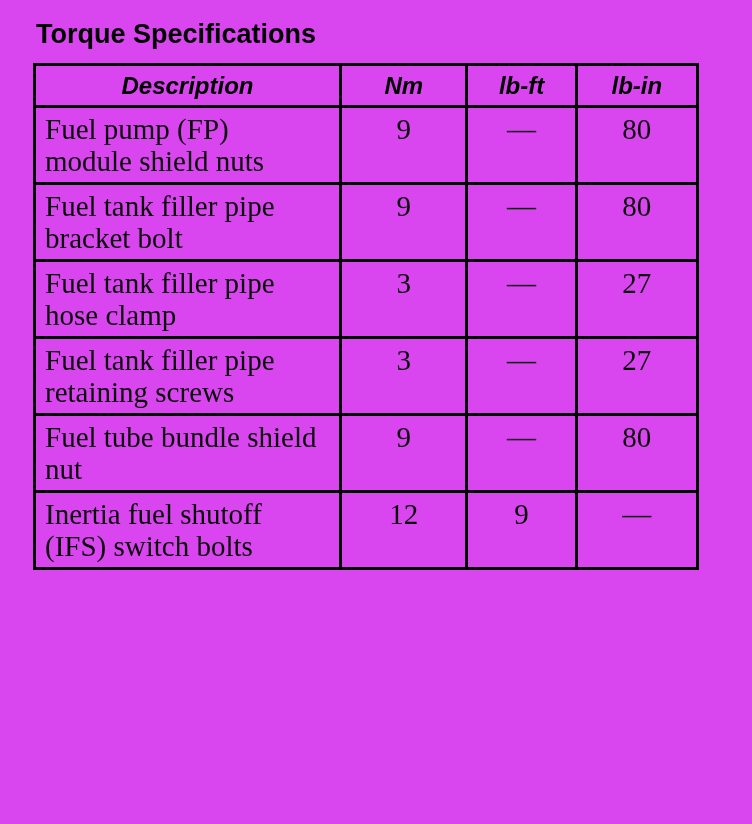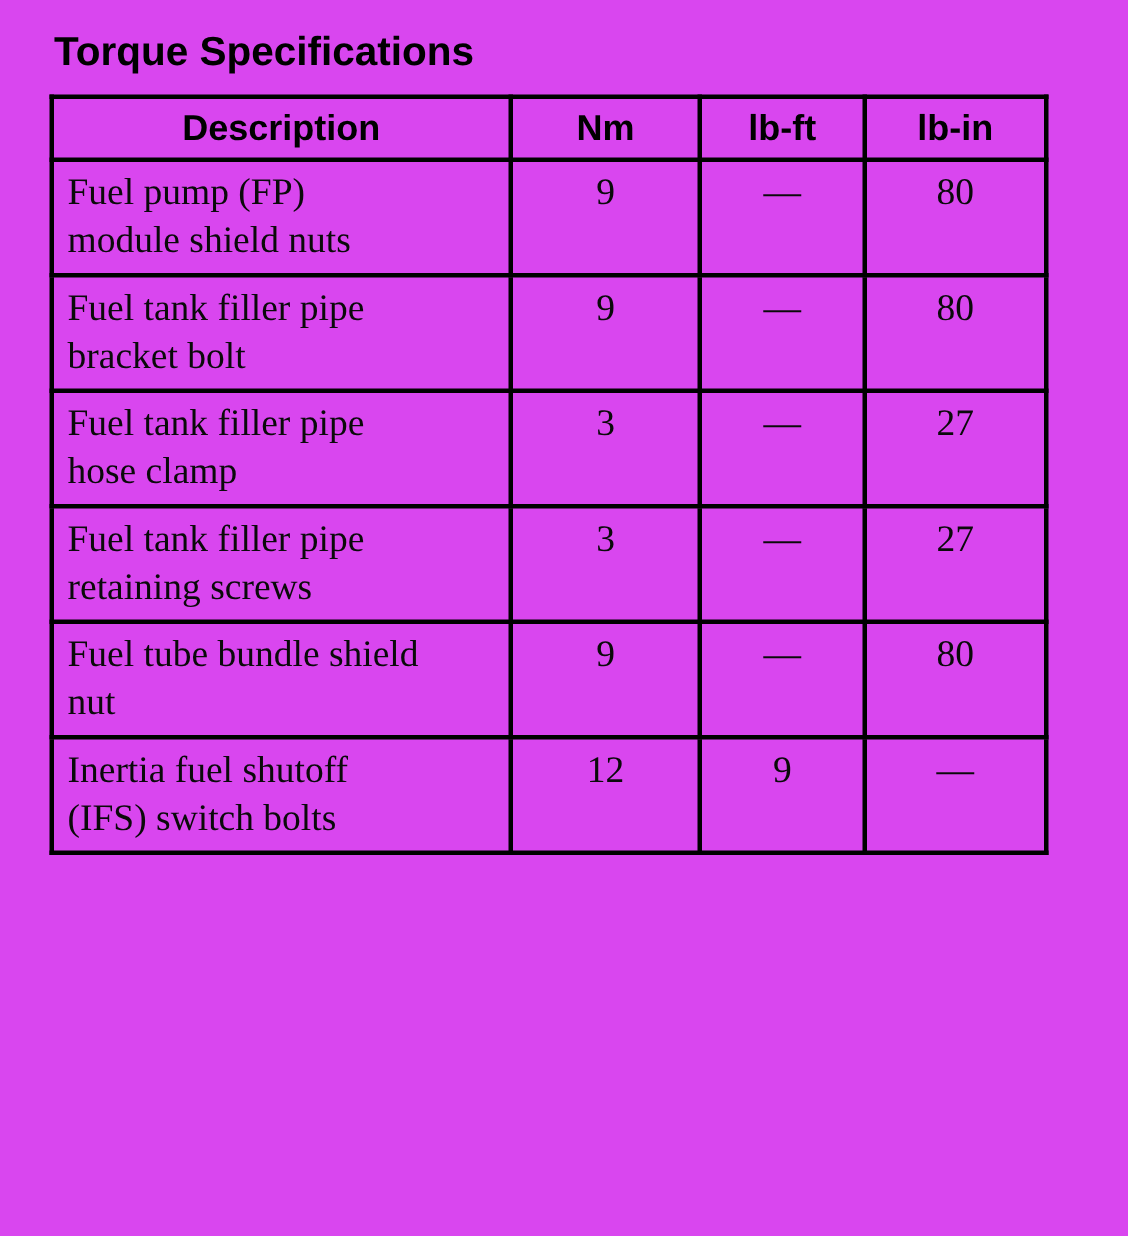--- a/index.html
+++ b/index.html
@@ -38,23 +38,24 @@
   }
   th {
     font-family: "Liberation Sans", sans-serif;
     font-weight: bold;
     font-size: 24px;
     text-align: center;
     vertical-align: middle;
     height: 42px;
     padding: 2px 2px;
     color: #000000;
+    font-style: italic;
   }
   td {
-    font-size: 25px;
+    font-size: 29px;
     line-height: 32px;
     vertical-align: top;
     padding: 5px 18px;
   }
   td.desc {
     text-align: left;
     padding-left: 9px;
     white-space: pre-line;
   }
   td.val {

